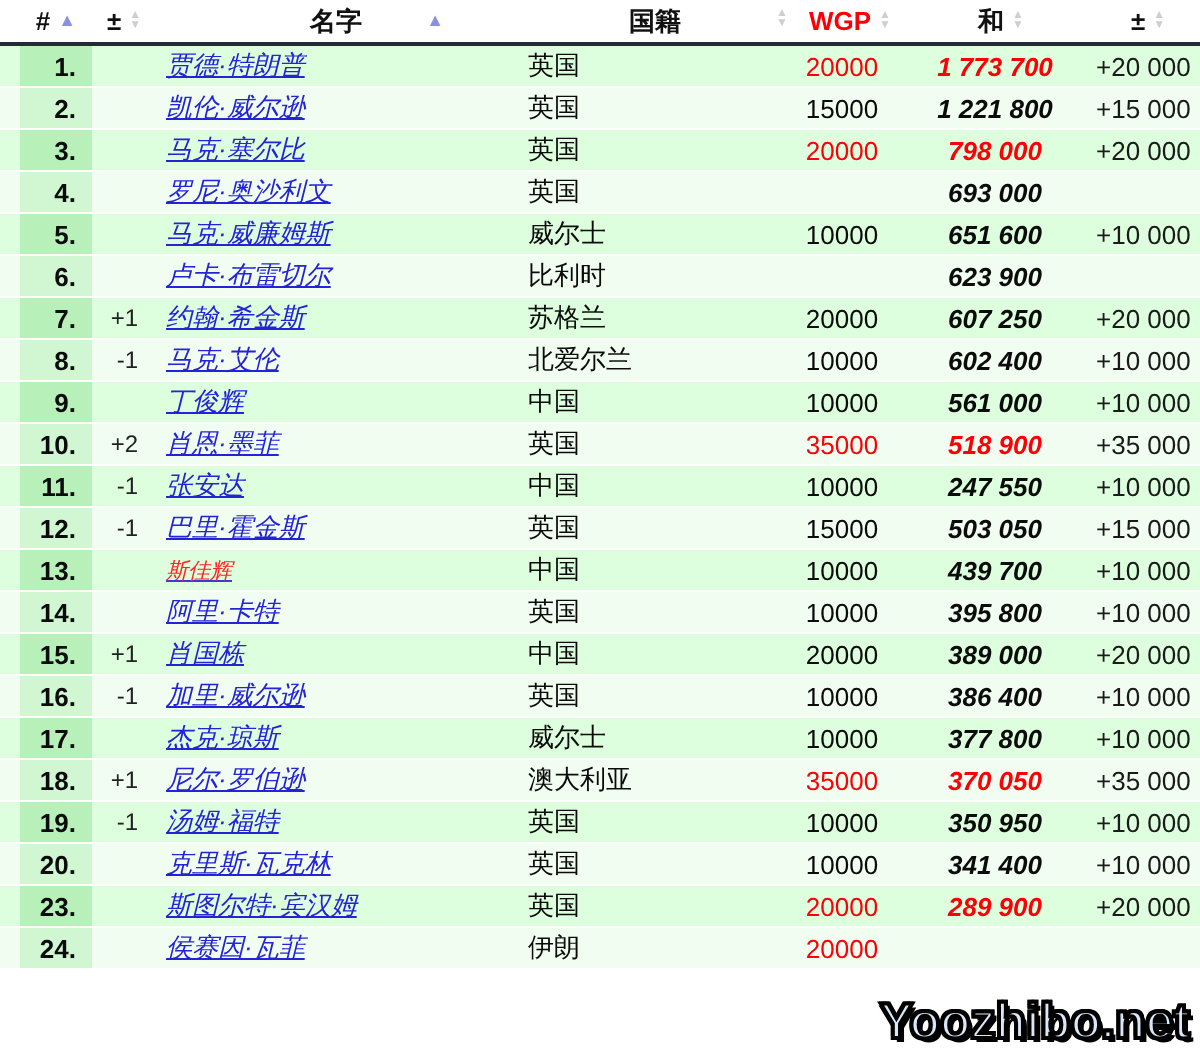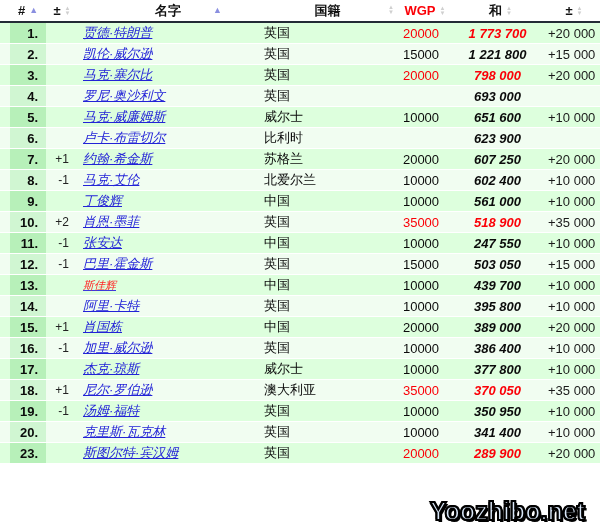--- a/index.html
+++ b/index.html
@@ -38,21 +38,21 @@
   }
   td.namecell .red-name.ul{
     text-decoration:underline;text-decoration-color:#3a3ae0;
   }
   td.natcell{padding-left:6px;}
   td.wgpcell{text-align:center;padding-right:8px;}
   td.sumcell{text-align:center;padding-right:6px;font-weight:bold;font-style:italic;}
   td.pmcell{text-align:right;padding-right:6px;color:#1a1a1a;}
   .redval{color:#fb0007;}
   #watermark{
-    position:absolute;right:15px;bottom:0px;z-index:5;
+    position:absolute;right:5px;bottom:0px;z-index:5;
     font-size:25px;font-weight:bold;letter-spacing:0px;
     color:#d9e7f8;
     -webkit-text-stroke:2px #000;
     text-shadow:2px 2px 0 #000,-1px -1px 0 #000,1px -1px 0 #000,-1px 1px 0 #000;
     pointer-events:none;
   }
 </style>
 </head>
 <body>
 
@@ -333,16 +333,26 @@
       <tr class="odd">
         <td class="bodycell"></td>
         <td class="rankcell">23.</td>
         <td class="bodycell chgcell"></td>
         <td class="bodycell namecell"><a>斯图尔特·宾汉姆</a></td>
         <td class="bodycell natcell">英国</td>
         <td class="bodycell wgpcell redval">20000</td>
         <td class="bodycell sumcell redval">289 900</td>
         <td class="bodycell pmcell">+20 000</td>
       </tr>
+      <tr class="even">
+        <td class="bodycell"></td>
+        <td class="rankcell">24.</td>
+        <td class="bodycell chgcell"></td>
+        <td class="bodycell namecell"><a>侯赛因·瓦菲</a></td>
+        <td class="bodycell natcell">伊朗</td>
+        <td class="bodycell wgpcell redval">20000</td>
+        <td class="bodycell sumcell"></td>
+        <td class="bodycell pmcell"></td>
+      </tr>
     </tbody>
 </table>
 
 <div id="watermark">Yoozhibo.net</div>
 
 </body></html>

